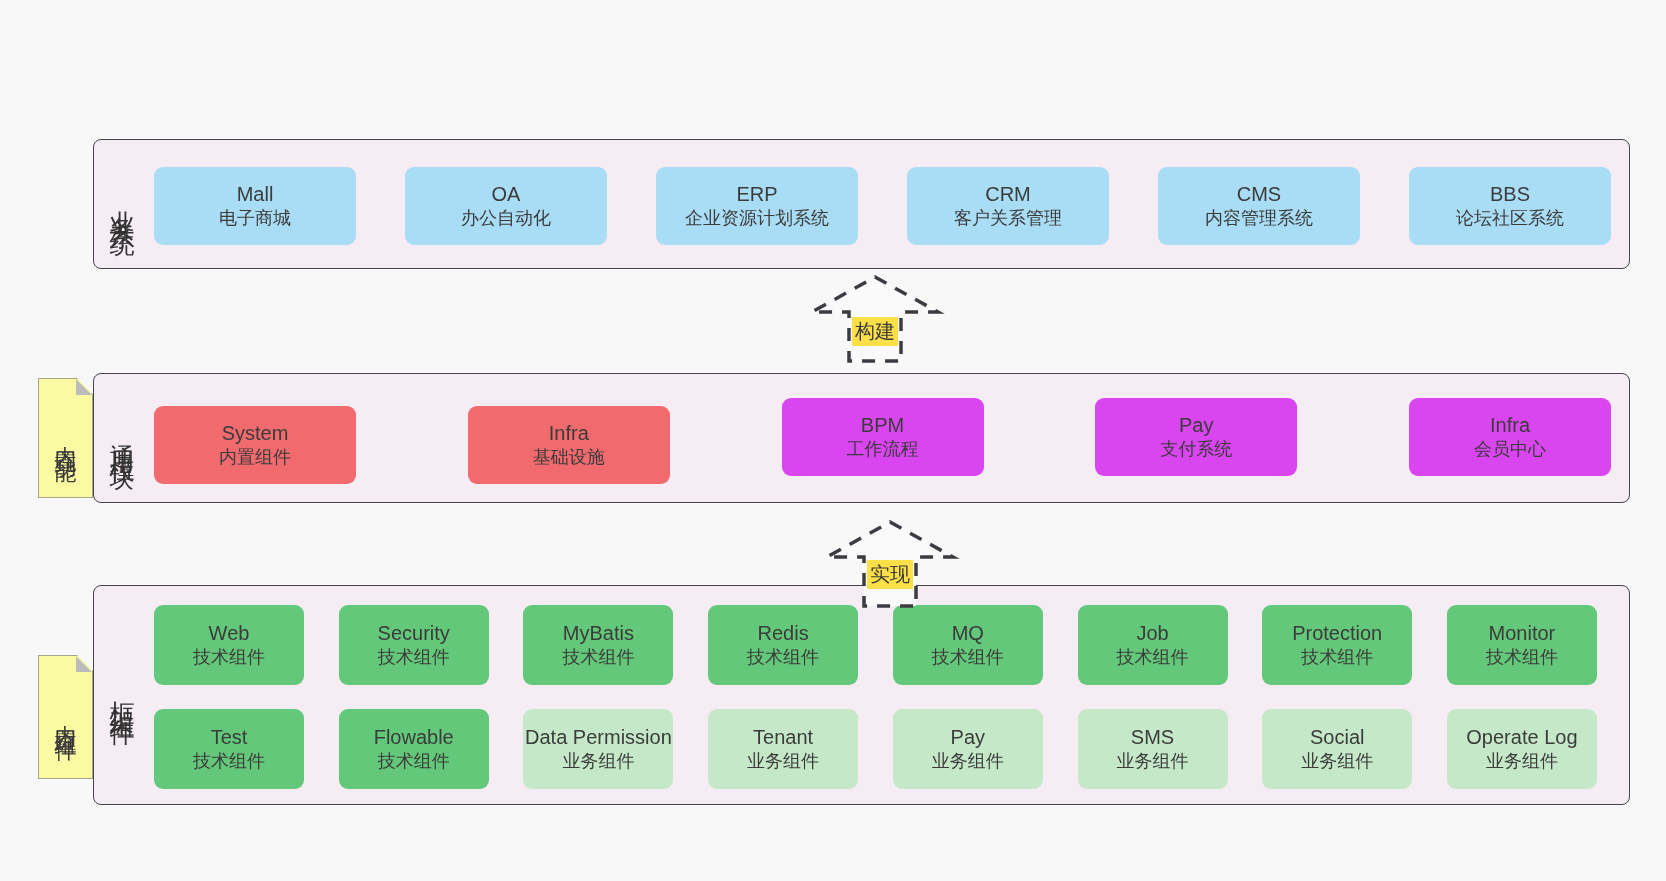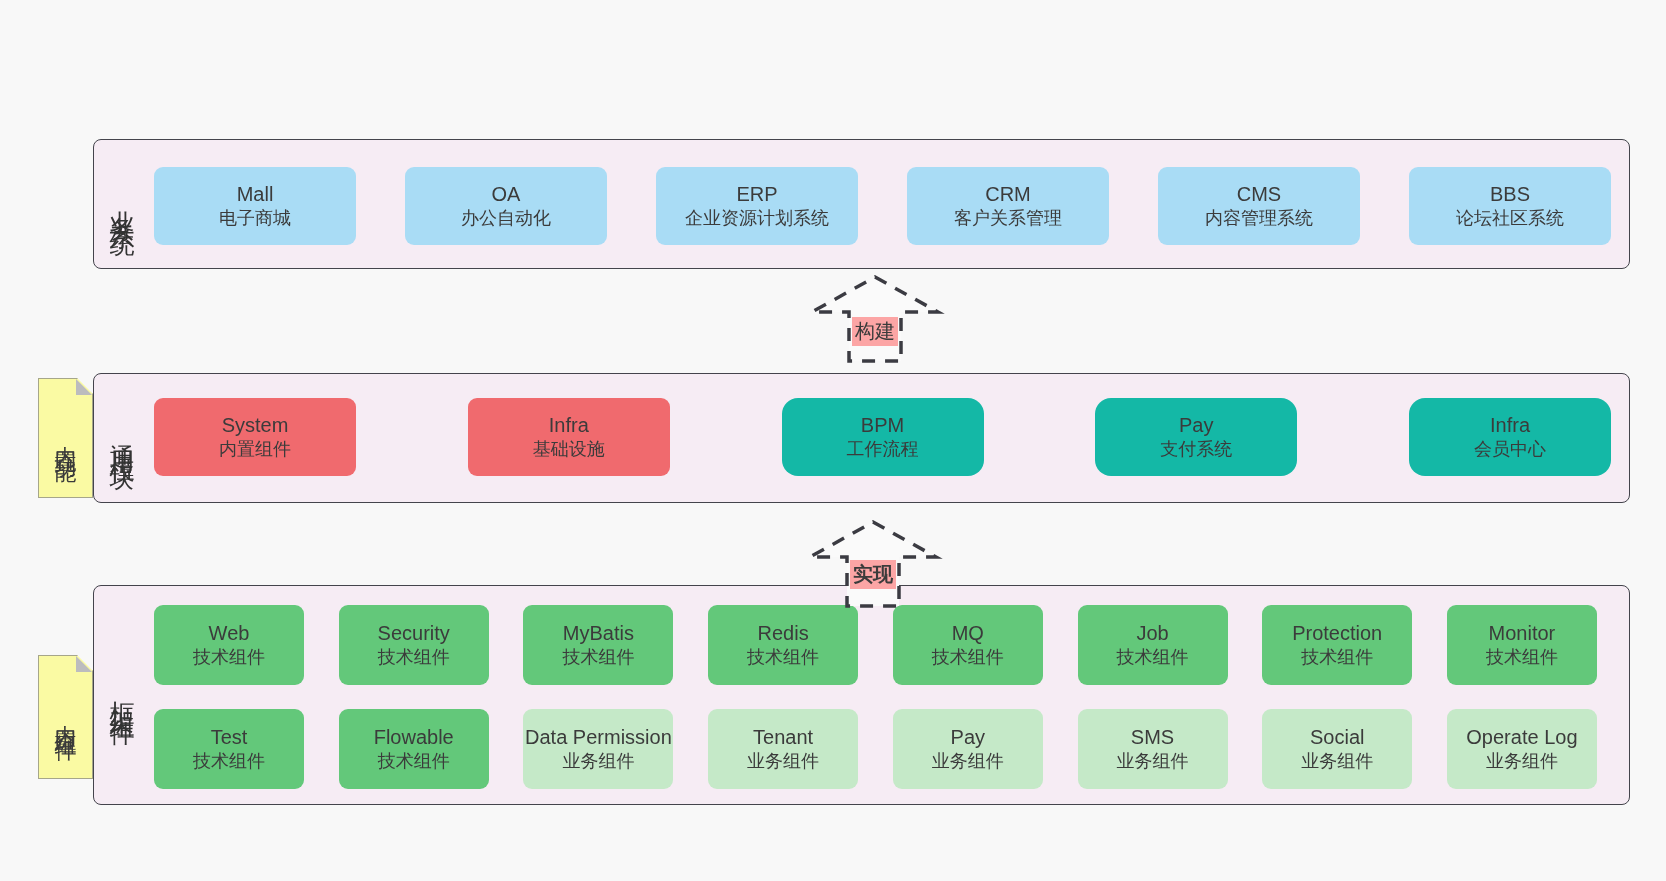--- a/index.html
+++ b/index.html
@@ -33,49 +33,49 @@
   .box{
     box-sizing:border-box;border-radius:9px;
     display:flex;flex-direction:column;align-items:center;justify-content:center;
     text-align:center;line-height:1.32;
   }
   .box .en{font-size:20px;}
   .box .cn{font-size:18px;}
   .wide{width:202px;height:78px;}
   .small{width:150px;height:80px;}
   .blue{background:#a9dcf5;}
-  .red{background:#f06a6e;}
-  .pink{background:#14b8a6;border-radius:16px;}
+  .red{background:#f06a6e;margin-top:8px;}
+  .pink{background:#d946ef;}
   .green{background:#63c87a;}
   .lightgreen{background:#c5e9c8;}
   .note{
     position:absolute;left:38px;width:55px;box-sizing:border-box;
     background:#fafaa3;border:1px solid #a6a68a;
     clip-path:polygon(0 0,calc(100% - 16px) 0,100% 16px,100% 100%,0 100%);
     display:flex;align-items:center;justify-content:center;z-index:1;
   }
   .note-1{top:378px;height:120px;}
   .note-2{top:655px;height:124px;}
   .note-text{
     writing-mode:vertical-rl;text-orientation:upright;
     font-size:22px;letter-spacing:5px;color:#3a3a3a;white-space:nowrap;
   }
   .fold{
     position:absolute;top:0;right:0;width:16px;height:16px;
     background:#bcbcbe;clip-path:polygon(0 0,100% 100%,0 100%);
   }
   .arrow{position:absolute;width:160px;z-index:3;}
   .arrow-1{left:795px;top:273px;height:92px;}
-  .arrow-2{left:793px;top:516px;height:96px;font-weight:bold;}
+  .arrow-2{left:810px;top:516px;height:96px;}
   .arrow svg{display:block;width:100%;height:100%;}
   .arrow-label{
     position:absolute;left:0;right:0;top:44px;text-align:center;
   }
   .arrow-label span{
-    display:inline-block;background:#fca5a5;padding:1px 3px;
+    display:inline-block;background:#fde047;padding:1px 3px;
     font-size:20px;color:#3b3b3b;
   }
 </style>
 </head>
 <body>
 
 <div class="note note-1">
   <div class="fold"></div>
   <div class="note-text">内置功能</div>
 </div>

